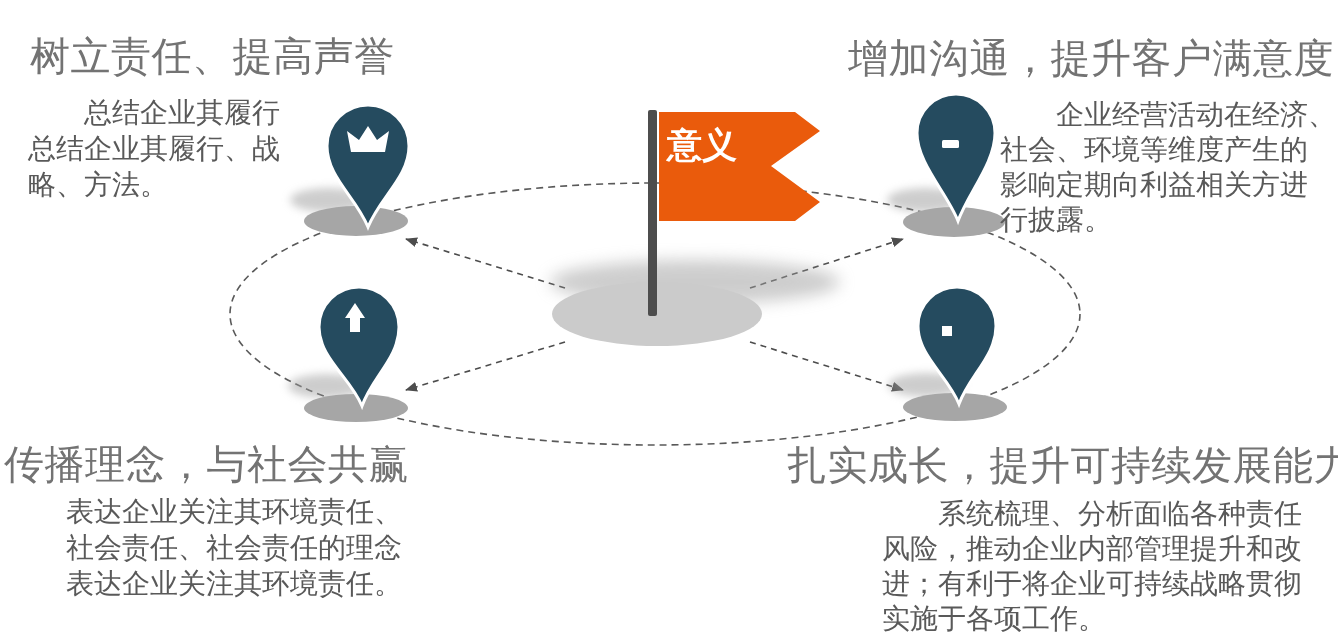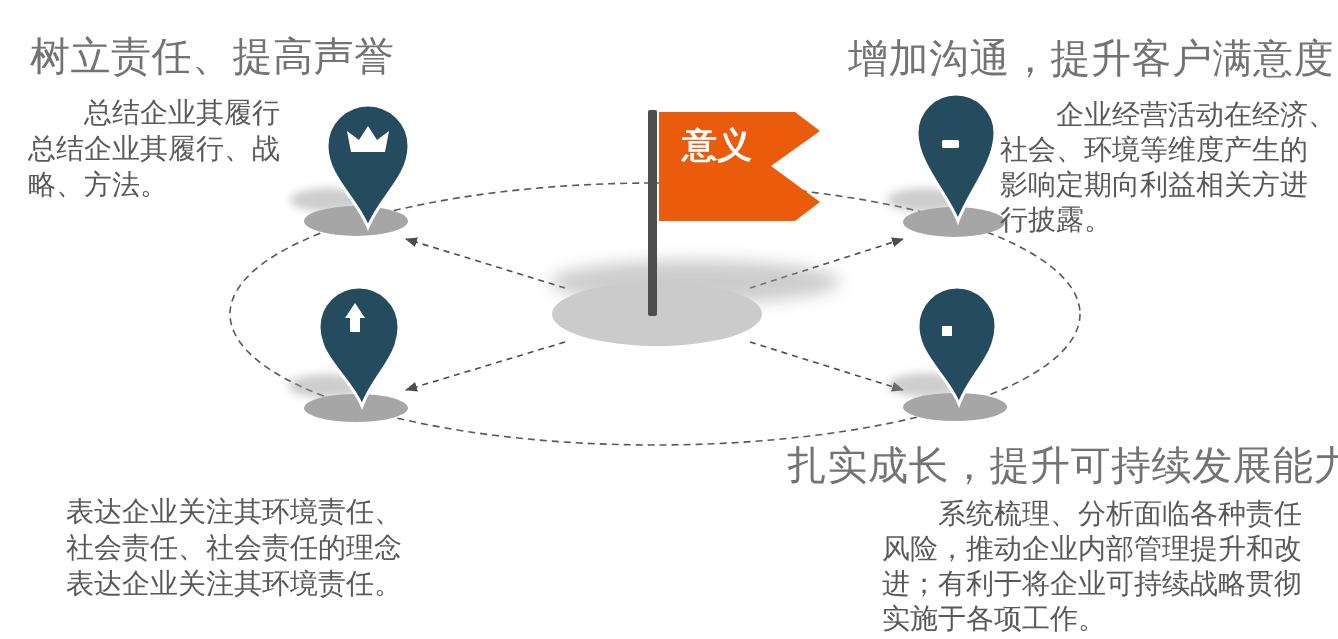--- a/index.html
+++ b/index.html
@@ -13,21 +13,21 @@
   .title {
     position:absolute; font-size:40px; line-height:1.1; color:#737373;
     white-space:nowrap; font-weight:400; letter-spacing:0.5px;
   }
   .desc {
     position:absolute; font-size:28px; line-height:36px; color:#595959;
   }
   .desc .ln { white-space:nowrap; }
   .desc .ln.indent { padding-left:2em; }
   .flag-label {
-    position:absolute; left:662px; top:125px; width:110px;
+    position:absolute; left:647px; top:125px; width:110px;
     text-align:center; font-size:35px; font-weight:bold; color:#ffffff;
     line-height:40px; white-space:nowrap;
   }
 </style>
 </head>
 <body>
 
 <div class="canvas">
 
   <svg class="layer" width="1338" height="639" viewBox="0 0 1338 639">
@@ -96,20 +96,21 @@
   </div>
 
   <div class="title" style="left:848px; top:36px;">增加沟通，提升客户满意度</div>
   <div class="desc" style="left:1000px; top:97px; width:340px; line-height:35px;">
     <div class="ln indent">企业经营活动在经济、</div>
     <div class="ln">社会、环境等维度产生的</div>
     <div class="ln">影响定期向利益相关方进</div>
     <div class="ln">行披露。</div>
   </div>
 
+  <div class="title" style="left:4px; top:442px;">传播理念，与社会共赢</div>
   <div class="desc" style="left:2px; top:494px; width:400px;text-align:right;">
     <div class="ln indent">表达企业关注其环境责任、</div>
     <div class="ln">社会责任、社会责任的理念</div>
     <div class="ln">表达企业关注其环境责任。</div>
   </div>
 
   <div class="title" style="left:787px; top:443px;">扎实成长，提升可持续发展能力</div>
   <div class="desc" style="left:882px; top:496px; width:458px; line-height:35px;">
     <div class="ln indent">系统梳理、分析面临各种责任</div>
     <div class="ln">风险，推动企业内部管理提升和改</div>

